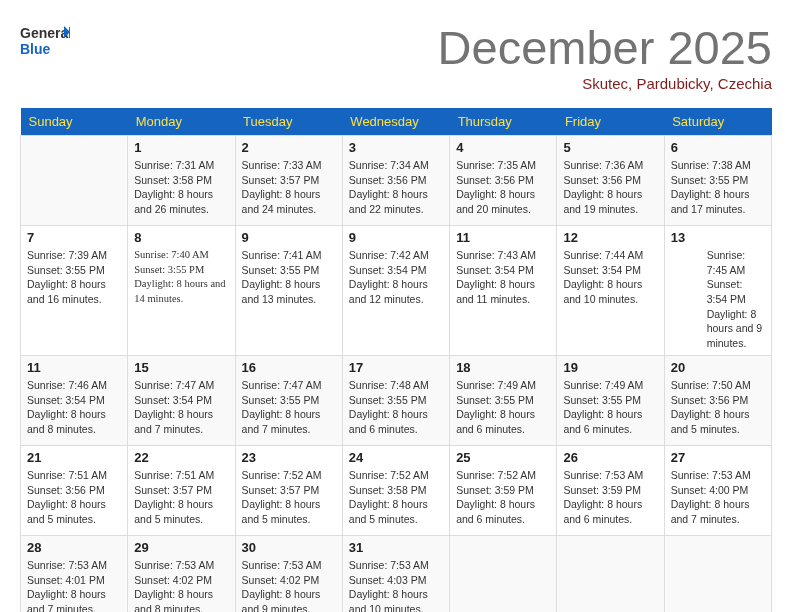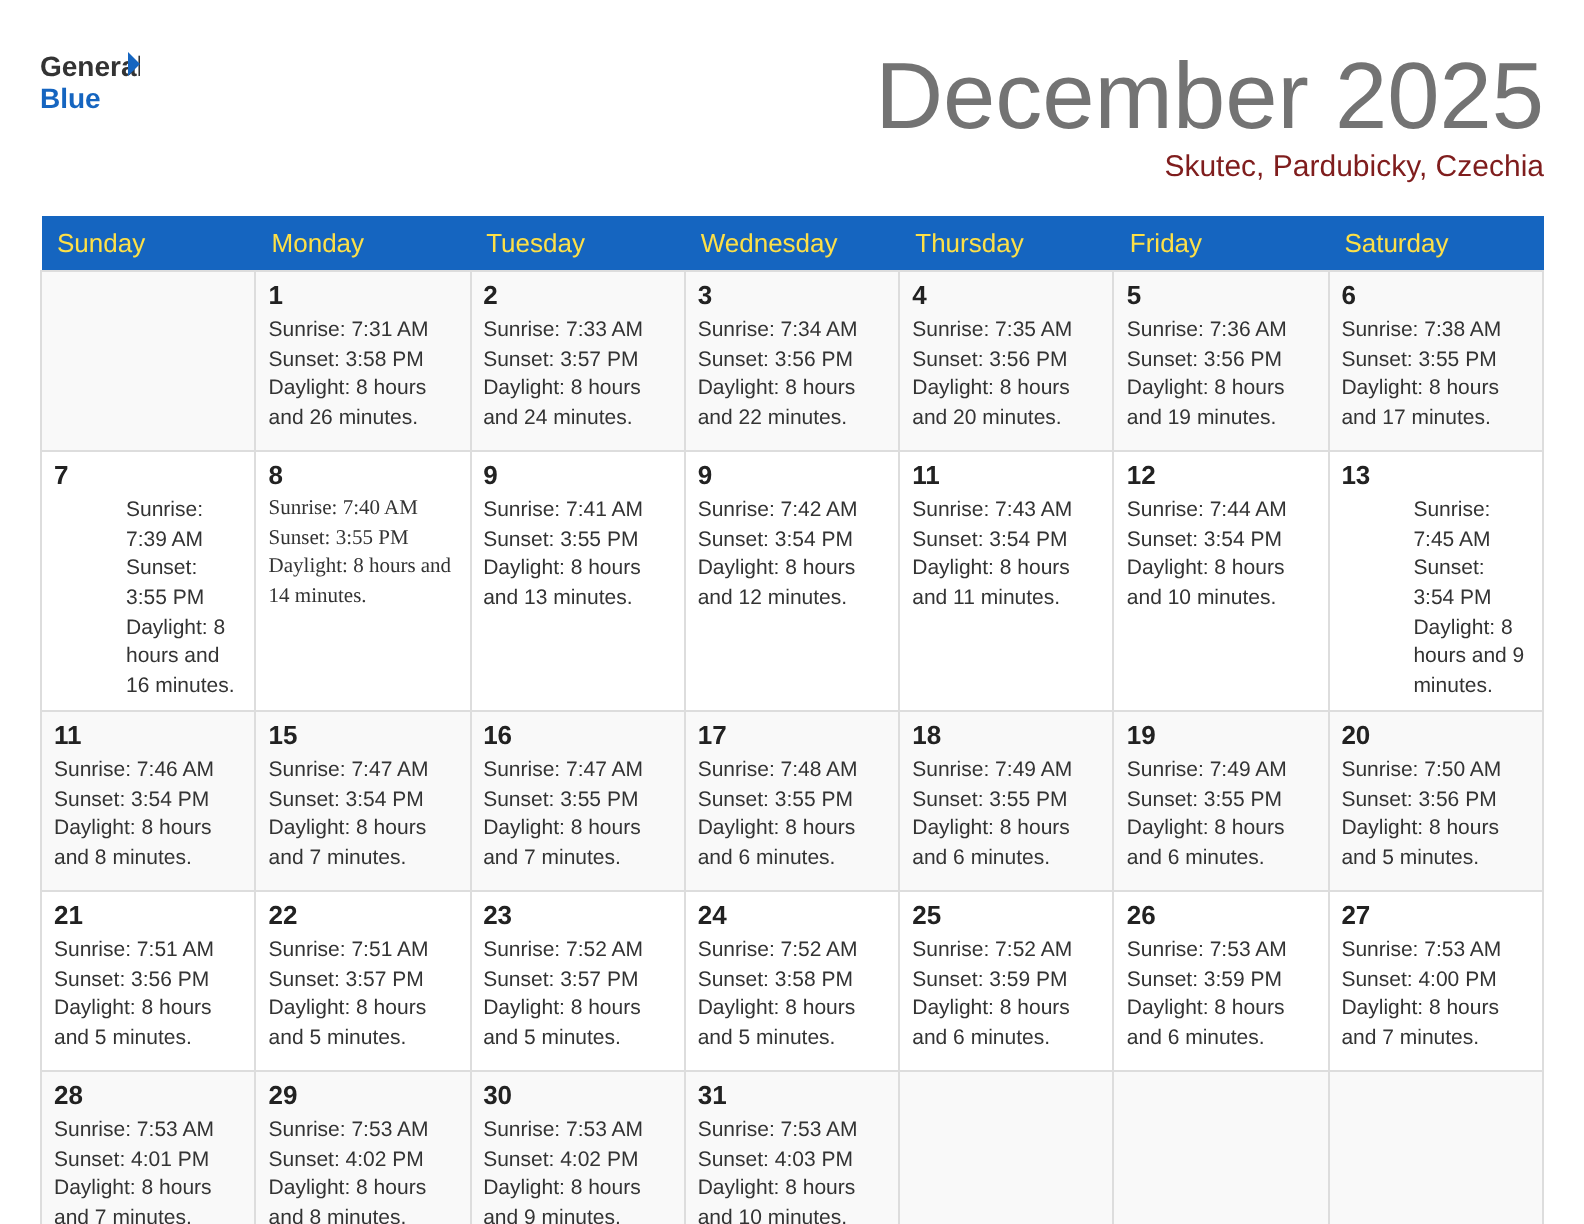--- a/index.html
+++ b/index.html
@@ -141,21 +141,21 @@
         <td>
           <span class="day-num">6</span>
           <div class="day-info" style="white-space: pre-line;">Sunrise: 7:38 AM
 Sunset: 3:55 PM
 Daylight: 8 hours and 17 minutes.</div>
         </td>
       </tr>
       <tr>
         <td>
           <span class="day-num">7</span>
-          <div class="day-info" style="white-space: pre-line; margin-left: 36px;">Sunrise: 7:39 AM
+          <div class="day-info" style="white-space: pre-line;">Sunrise: 7:39 AM
 Sunset: 3:55 PM
 Daylight: 8 hours and 16 minutes.</div>
         </td>
         <td>
           <span class="day-num">8</span>
           <div class="day-info" style="white-space: pre-line; font-family: Liberation Serif, serif;">Sunrise: 7:40 AM
 Sunset: 3:55 PM
 Daylight: 8 hours and 14 minutes.</div>
         </td>
         <td>

